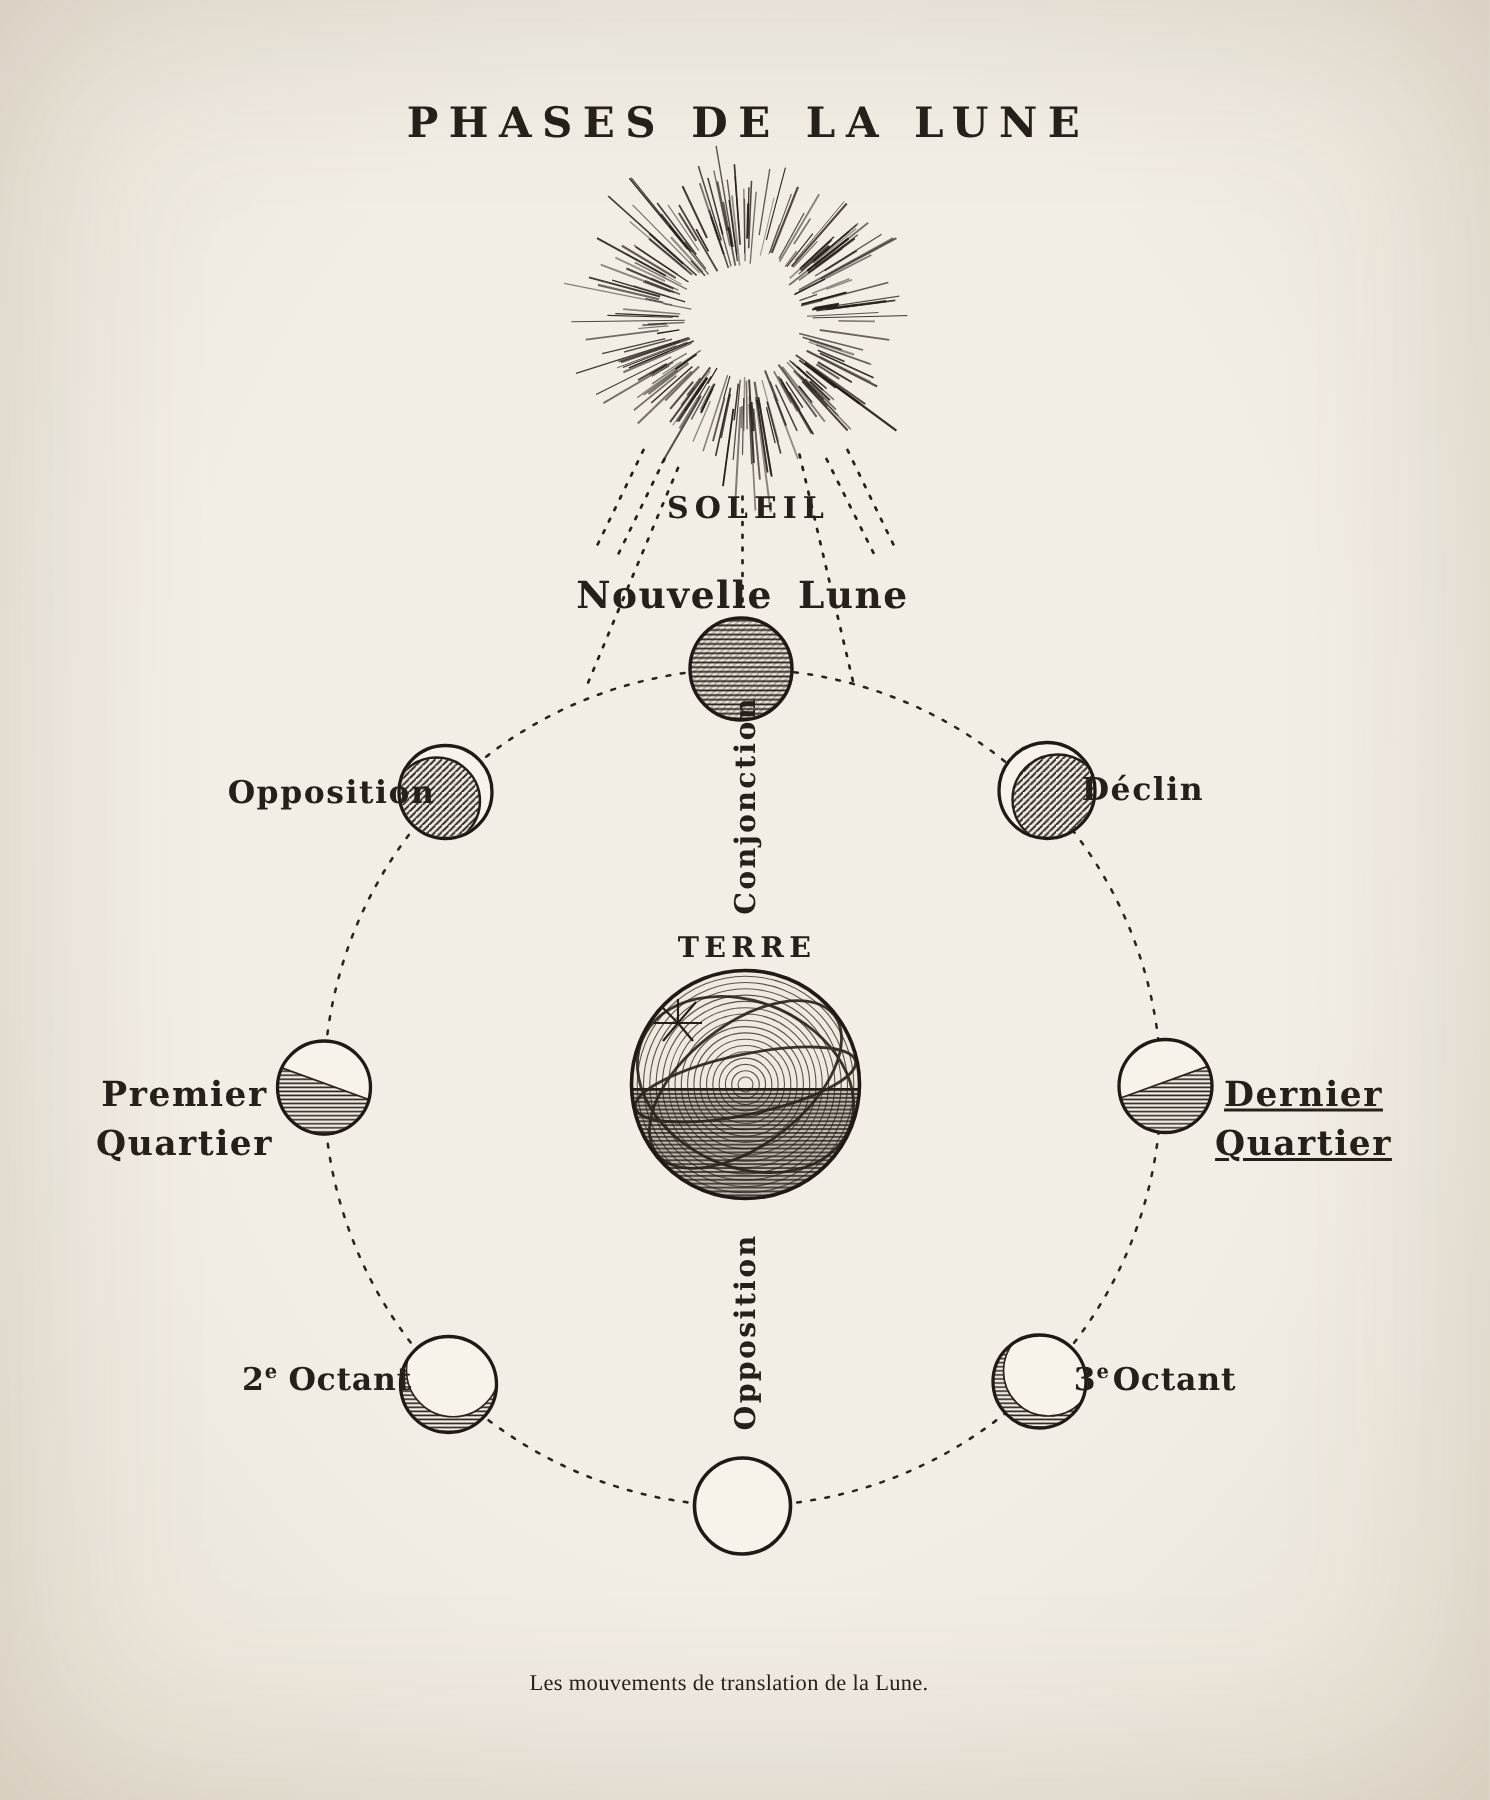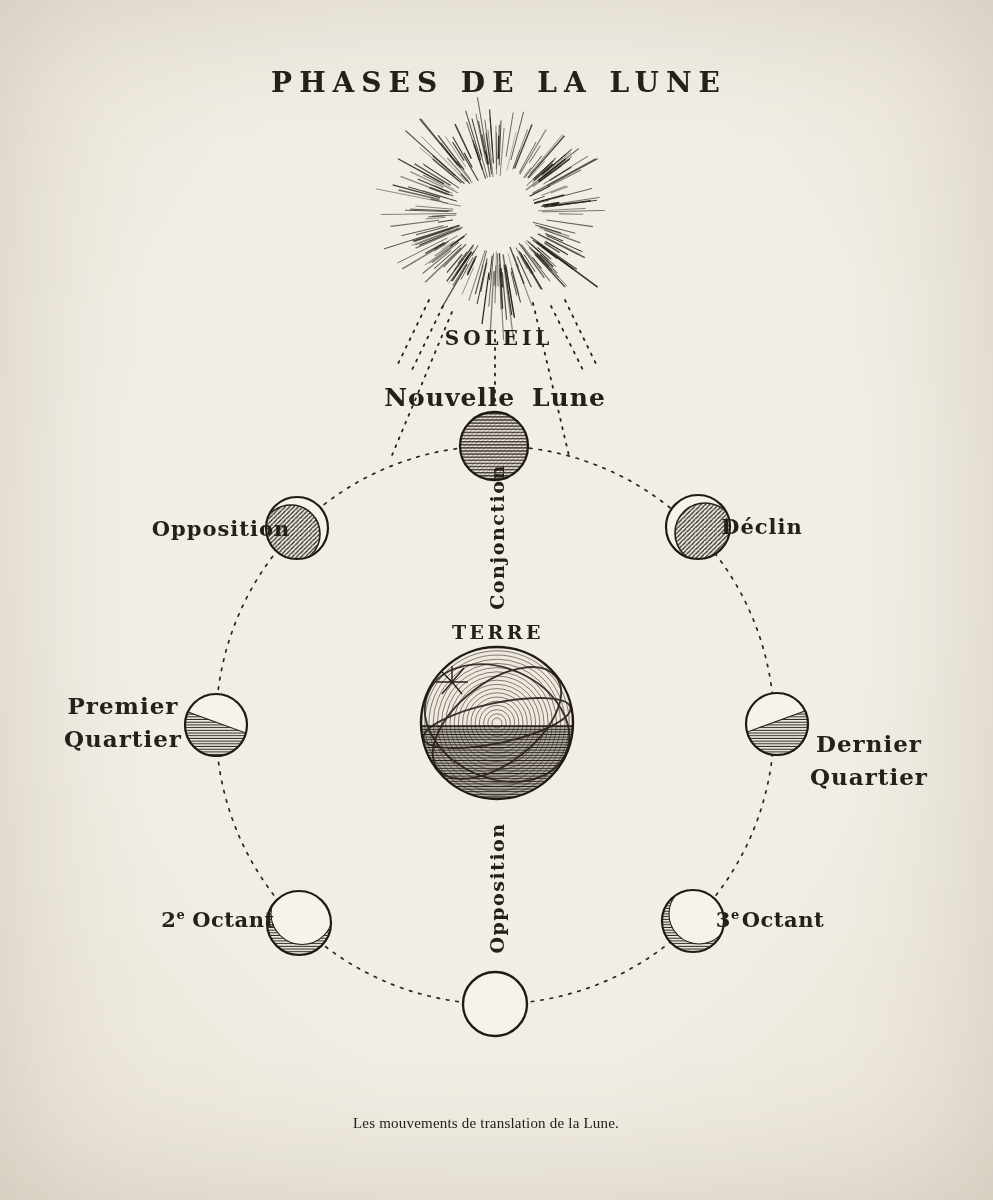--- a/index.html
+++ b/index.html
@@ -19,21 +19,21 @@
     position:absolute;transform:translate(-50%,-50%);
     white-space:nowrap;color:var(--ink,#26201a);
     font-weight:700;letter-spacing:.5px;
   }
   .title{font-size:28px;letter-spacing:7px;}
   .soleil{font-size:20px;letter-spacing:4px;margin-top:20px;}
   .terre{font-size:19px;letter-spacing:3.5px;}
   .nouvelle{font-size:25px;word-spacing:7px;letter-spacing:1px;}
   .pleine{font-size:26px;word-spacing:14px;letter-spacing:1.5px;}
   .croissant,.declin{font-size:21px;letter-spacing:1px;}
-  .twoline{font-size:23px;line-height:33px;text-align:center;letter-spacing:1px;}
+  .twoline{font-size:23px;line-height:33px;text-align:center;letter-spacing:1px;margin-top:24px;}
   .octant{font-size:21px;}
   .octant sup{font-size:13px;vertical-align:super;}
   .octword{margin-left:7px;}
   .octword.tight{margin-left:2px;}
   .vert{
     font-size:19px;font-weight:700;letter-spacing:1.5px;
     transform:translate(-50%,-50%) rotate(-90deg);
   }
   .caption{
     font-family:"Liberation Serif",serif;font-weight:400;
@@ -431,21 +431,21 @@
   <div class="lbl soleil" style="left:499px;top:318px;">SOLEIL</div>
   <div class="lbl nouvelle" style="left:495px;top:397px;">Nouvelle Lune</div>
   <div class="lbl croissant" style="left:221px;top:528px;">Opposition</div>
   <div class="lbl declin" style="left:762px;top:526px;text-align:right;">Déclin</div>
 
   <div class="lbl twoline" style="left:123px;top:722px;">
     <div>Premier</div>
     <div>Quartier</div>
   </div>
 
-  <div class="lbl twoline" style="left:869px;top:760px;">
+  <div class="lbl twoline" style="left:869px;top:722px;text-decoration:underline;">
     <div>Dernier</div>
     <div>Quartier</div>
   </div>
 
   <div class="lbl octant" style="left:218px;top:919px;">
     <span>2</span><sup>e</sup><span class="octword">Octant</span>
   </div>
 
   <div class="lbl octant" style="left:770px;top:919px;text-align:center;">
     <span>3</span><sup>e</sup><span class="octword tight">Octant</span>

